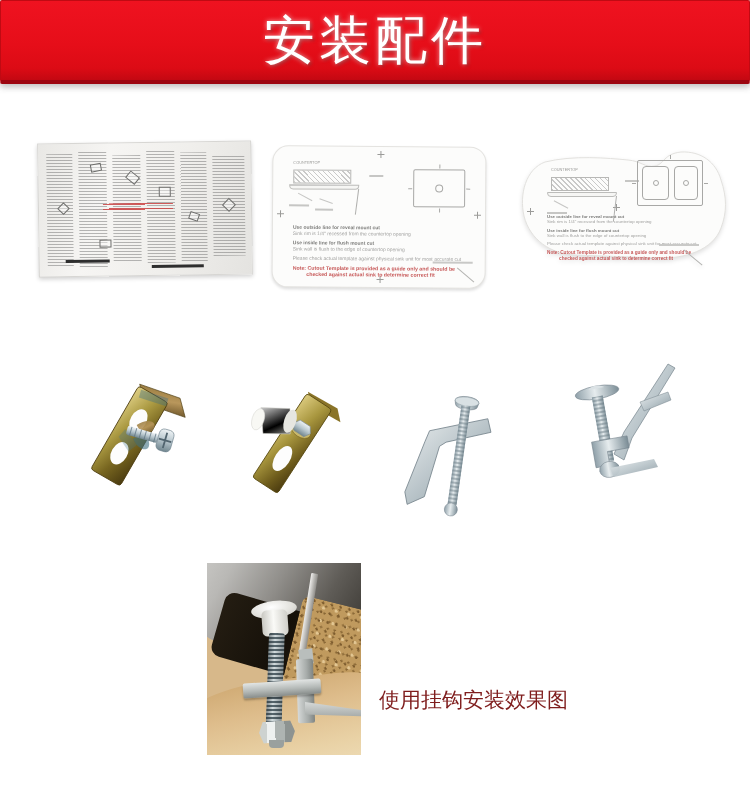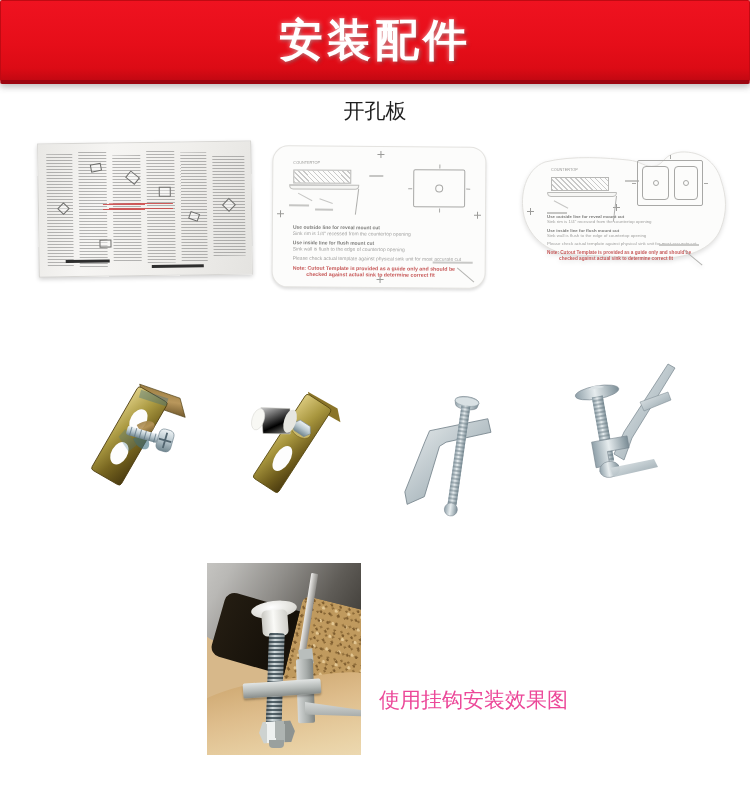--- a/index.html
+++ b/index.html
@@ -5,29 +5,29 @@
   * { margin:0; padding:0; box-sizing:border-box; }
   html,body { background:#ffffff; }
   body { font-family:"Liberation Sans","DejaVu Sans",sans-serif; }
   .page { position:relative; width:750px; height:810px; background:#fff; overflow:hidden; }
 
   
   .banner { position:absolute; left:0; top:0; width:750px; height:84px;
     background:linear-gradient(180deg,#ef1220 0%,#e60e19 55%,#dc0b15 85%,#c30812 100%);
     border:1px solid #c00a13; border-bottom:4px solid #9c0510;
     box-shadow:0 3px 6px rgba(70,70,70,.35); border-radius:2px; }
-  .banner-title { width:100%; text-align:center; line-height:78px; font-size:44px; font-weight:bold;
+  .banner-title { width:100%; text-align:center; line-height:78px; font-size:52px; font-weight:normal;
     color:#fff; letter-spacing:4px;
     text-shadow:0 0 5px rgba(255,255,255,.65), 2px 2px 3px rgba(130,5,10,.6); }
 
   .sec-label { position:absolute; left:0; width:750px; text-align:center;
     font-size:21px; color:#1f1f1f; }
   .lbl-kongban { top:97px; }
   .lbl-guagou  { top:306px; }
-  .caption { position:absolute; left:379px; top:686px; font-size:21px; color:#ec4899; }
+  .caption { position:absolute; left:379px; top:686px; font-size:21px; color:#7f1d1d; }
 
   
   .tpl1 { position:absolute; left:38px; top:142px; width:214px; height:134px;
     transform:rotate(-.8deg);
     background:linear-gradient(105deg,#e9e8e5 0%,#f6f5f3 30%,#f0efec 62%,#e4e3e0 100%);
     border:1px solid #d7d6d3; box-shadow:0 2px 4px rgba(0,0,0,.18); }
   .col { position:absolute; opacity:.85;
     background-image:repeating-linear-gradient(180deg,rgba(105,105,105,.55) 0 1px,transparent 1px 3px); }
   .dmark { position:absolute; border:1px solid #6d6d6b; background:rgba(255,255,255,.4); }
   .redblock { position:absolute; left:64px; top:60px; width:70px; height:9px; opacity:.9;
@@ -124,21 +124,20 @@
 </style>
 </head>
 <body>
 
 <div class="page">
 
   <div class="banner">
     <div class="banner-title">安装配件</div>
   </div>
 
-  <div class="sec-label lbl-kongban">开孔板</div>
 
   <div class="tpl1">
     <div class="col" style="left:8px;top:10px;width:26px;height:112px"></div>
     <div class="col" style="left:40px;top:8px;width:28px;height:116px"></div>
     <div class="col" style="left:74px;top:12px;width:28px;height:106px"></div>
     <div class="col" style="left:108px;top:8px;width:28px;height:112px"></div>
     <div class="col" style="left:142px;top:10px;width:26px;height:110px"></div>
     <div class="col" style="left:174px;top:14px;width:32px;height:100px"></div>
     <div class="dmark" style="left:52px;top:20px;width:11px;height:8px;transform:rotate(-10deg)"></div>
     <div class="dmark" style="left:88px;top:30px;width:12px;height:9px;transform:rotate(40deg)"></div>

